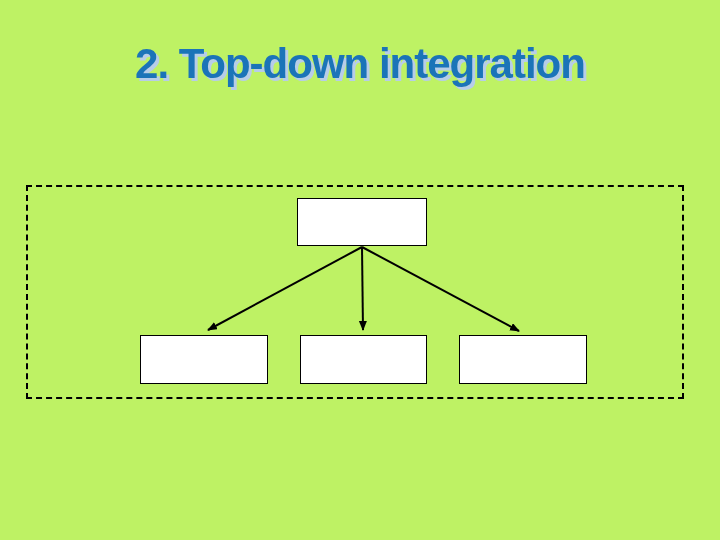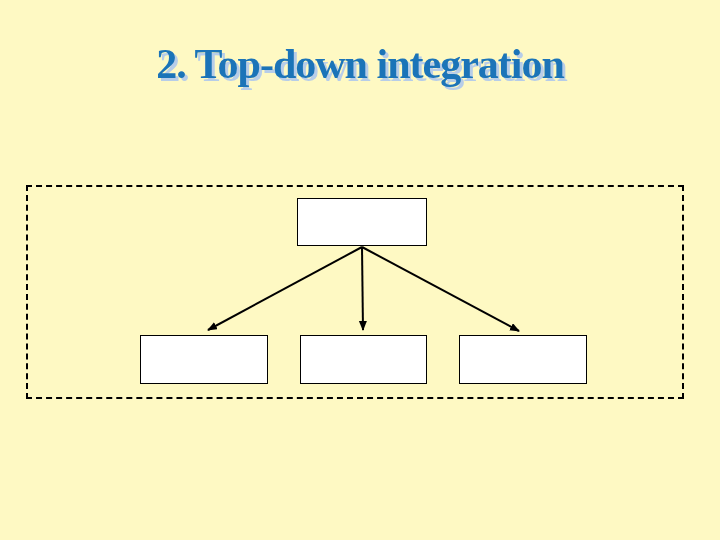--- a/index.html
+++ b/index.html
@@ -4,23 +4,23 @@
 <style>
   html, body {
     margin: 0;
     padding: 0;
     background: #ffffff;
   }
   #slide {
     position: relative;
     width: 720px;
     height: 540px;
-    background: #fef9c3;
+    background: #bef264;
     overflow: hidden;
-    font-family: Liberation Serif, serif;
+    font-family: Liberation Sans, sans-serif;
   }
   .slide-title {
     position: absolute;
     left: 0;
     top: 40px;
     width: 720px;
     text-align: center;
     font-size: 42px;
     font-weight: bold;
     letter-spacing: -1px;

